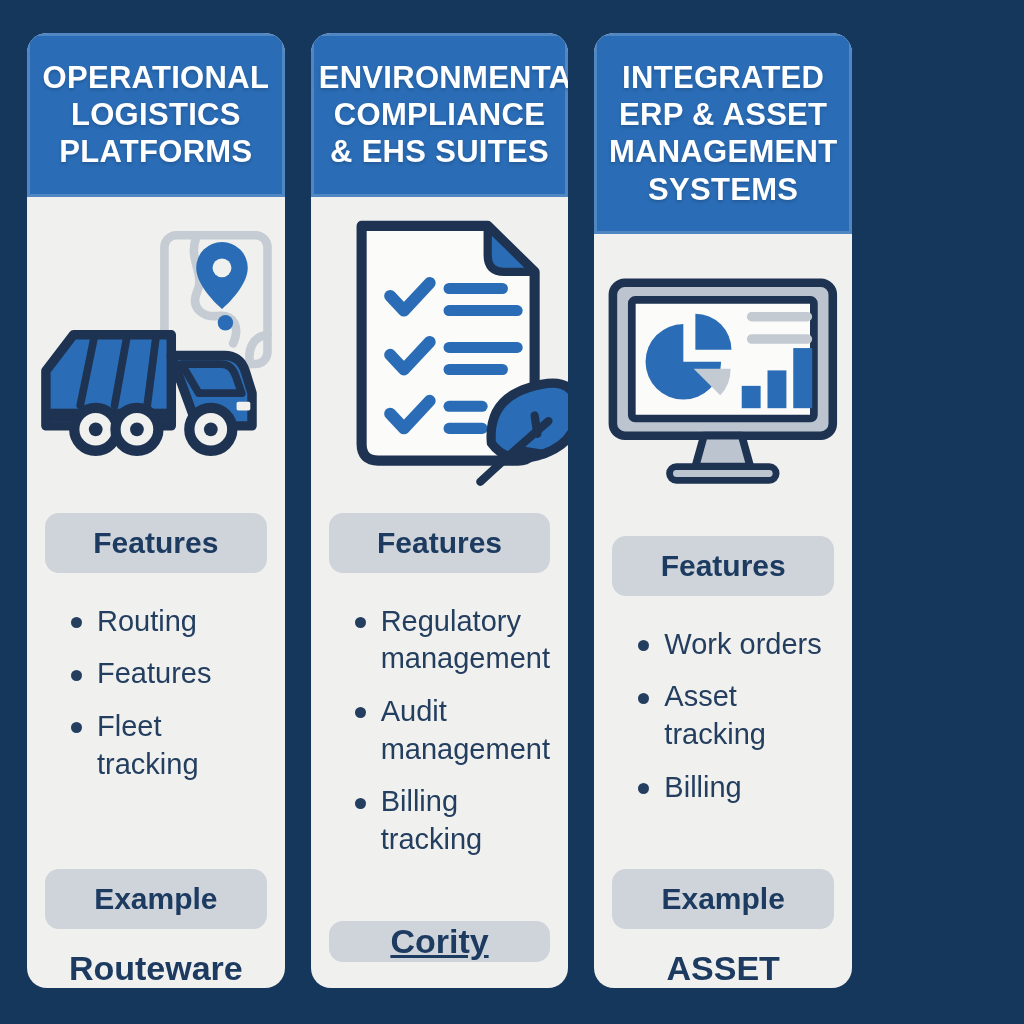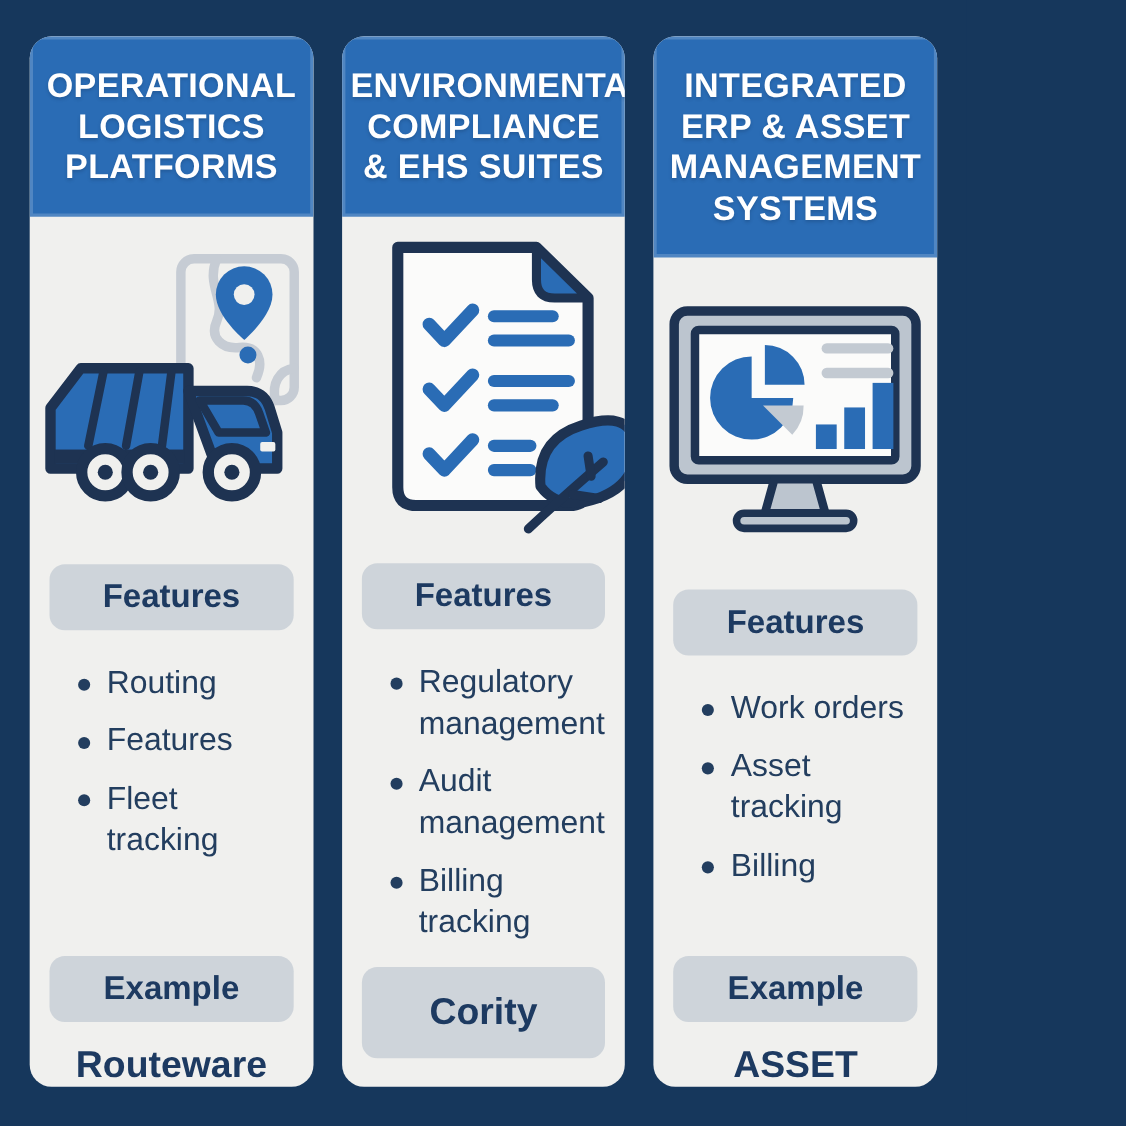--- a/index.html
+++ b/index.html
@@ -48,21 +48,21 @@
   .pill {
     background: #ced4da;
     border-radius: 14px;
     margin: 6px 18px 0;
     padding: 13px 6px;
     text-align: center;
     font-size: 30px;
     font-weight: 700;
     color: #1d3a61;
   }
-  .pill-lg { font-size: 34px; padding: 22px 6px; }
+  .pill-lg { font-size: 34px; padding: 1px 6px; text-decoration: underline; }
   .features {
     list-style: none;
     margin: 30px 0 0;
     padding: 0 16px 0 44px;
   }
   .features li {
     position: relative;
     font-size: 29px;
     line-height: 1.3;
     color: #233e5f;

